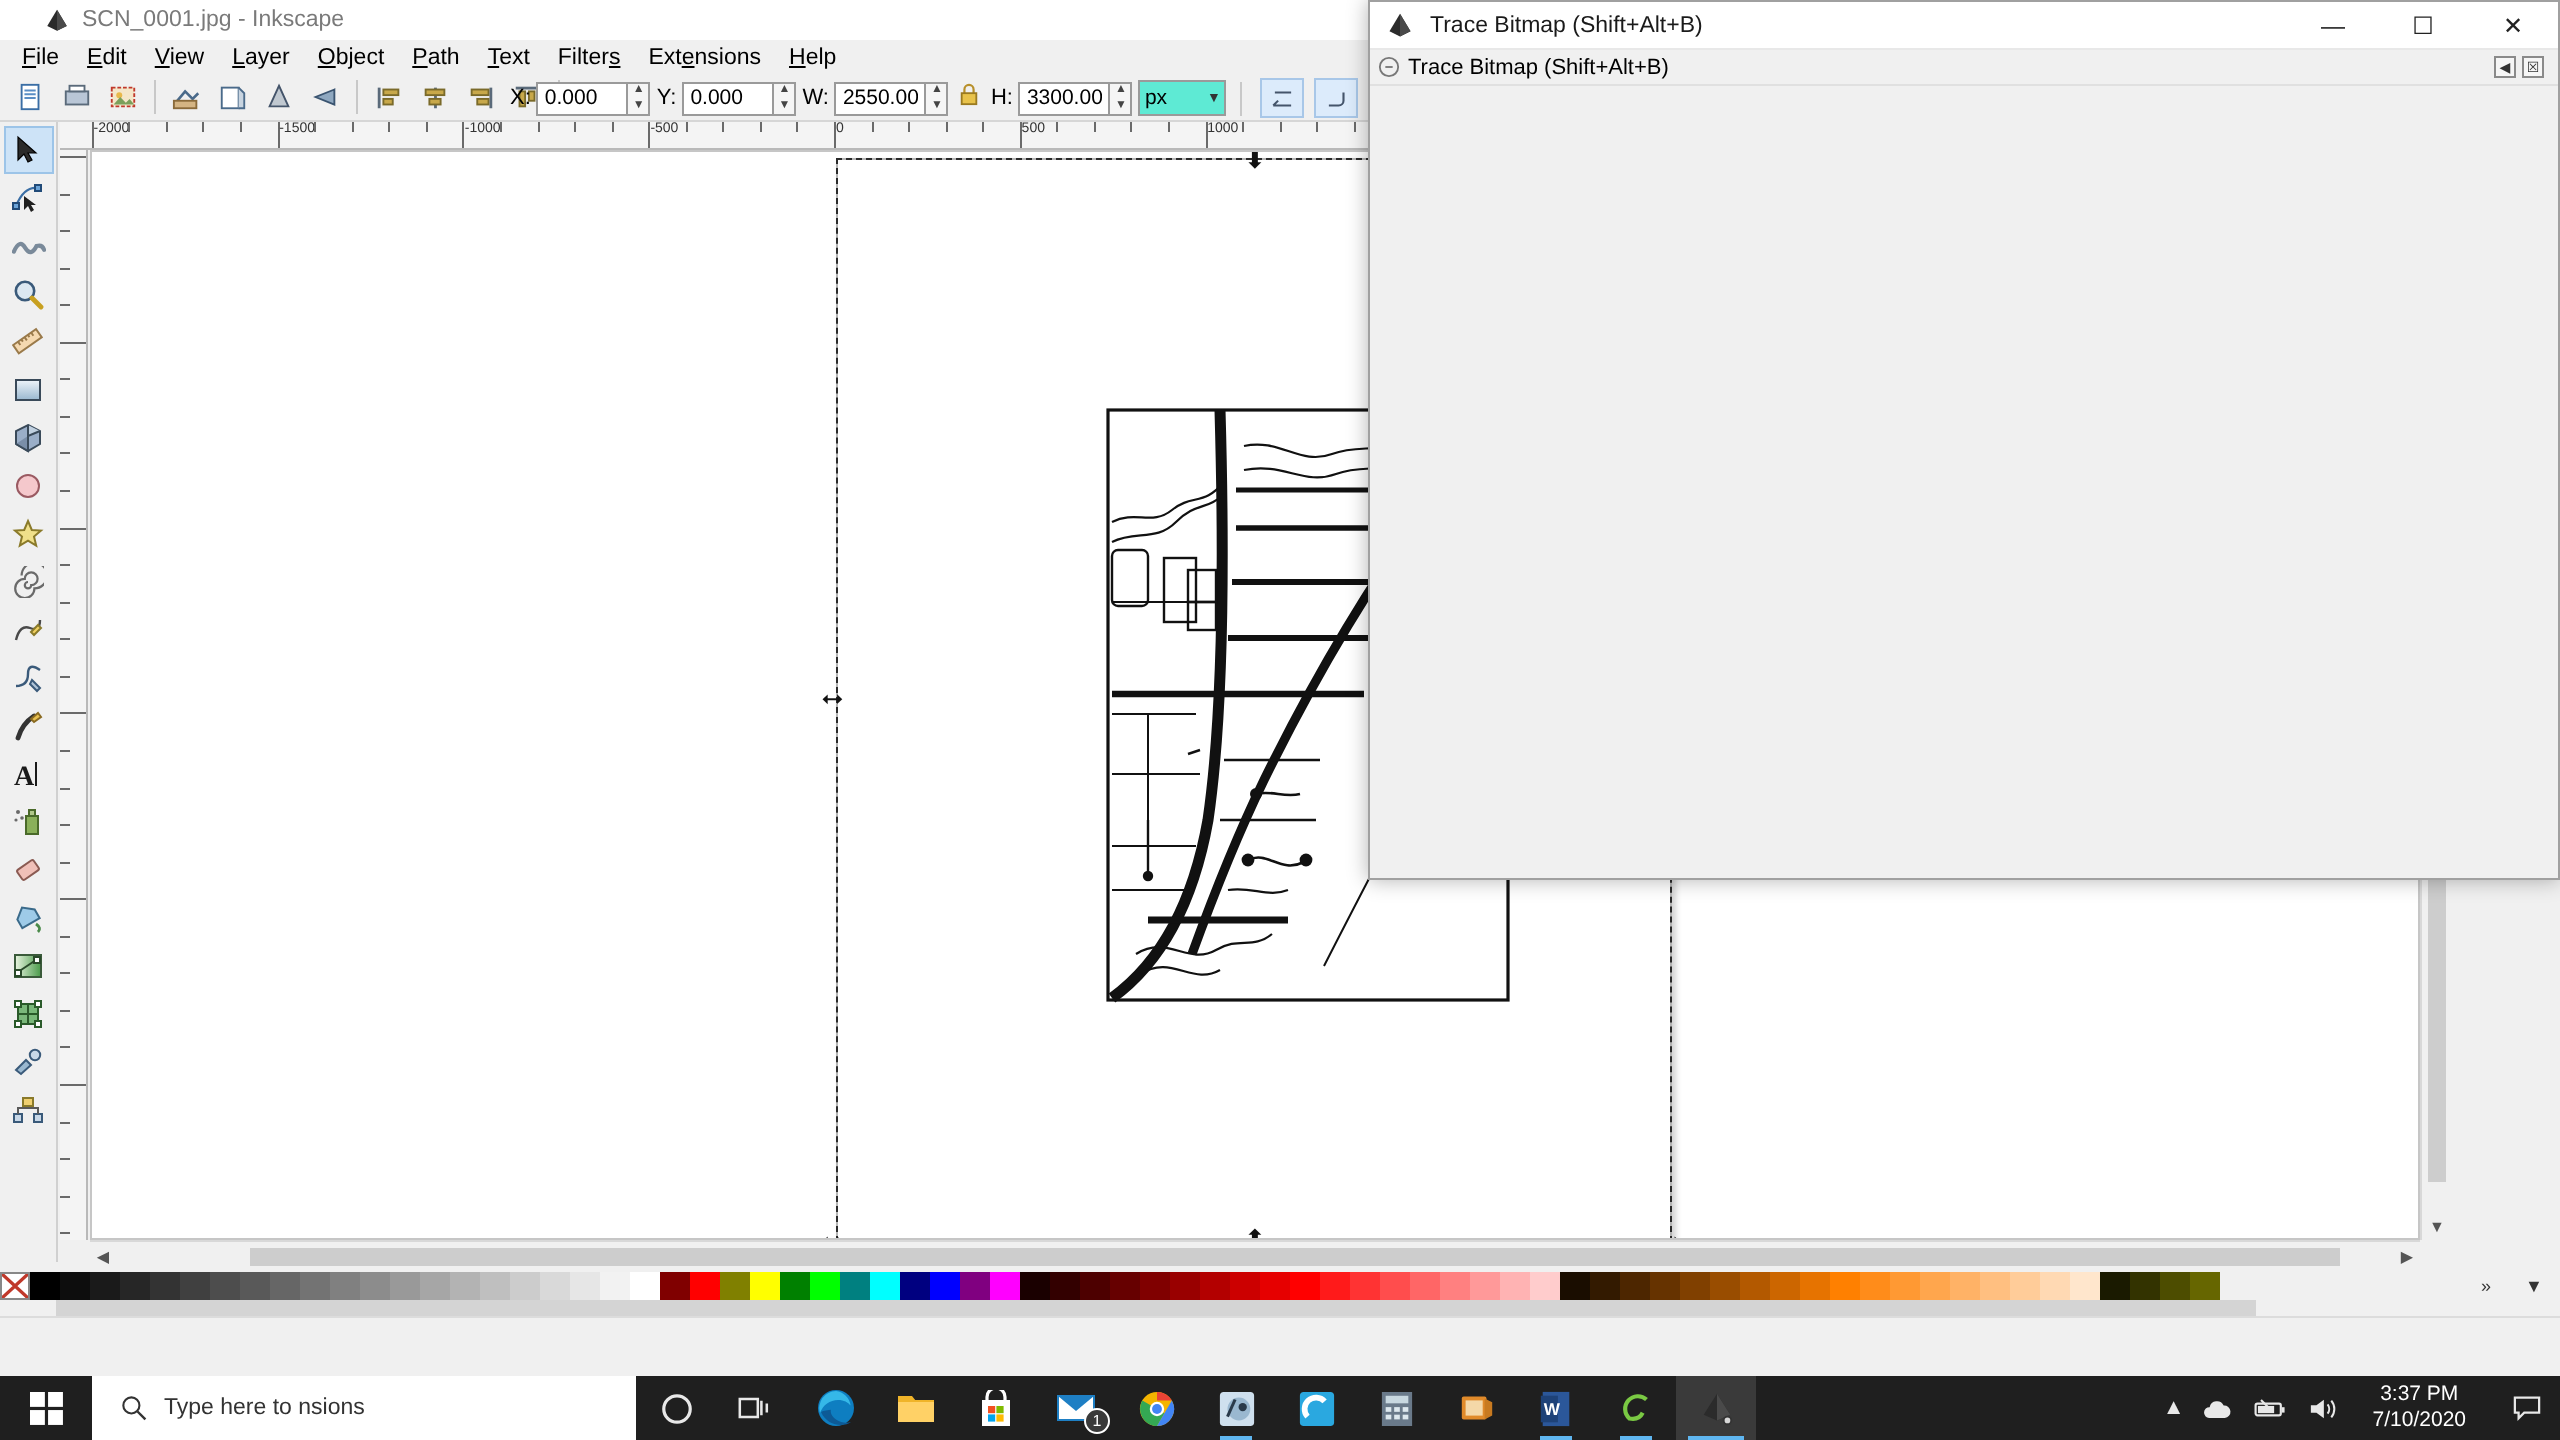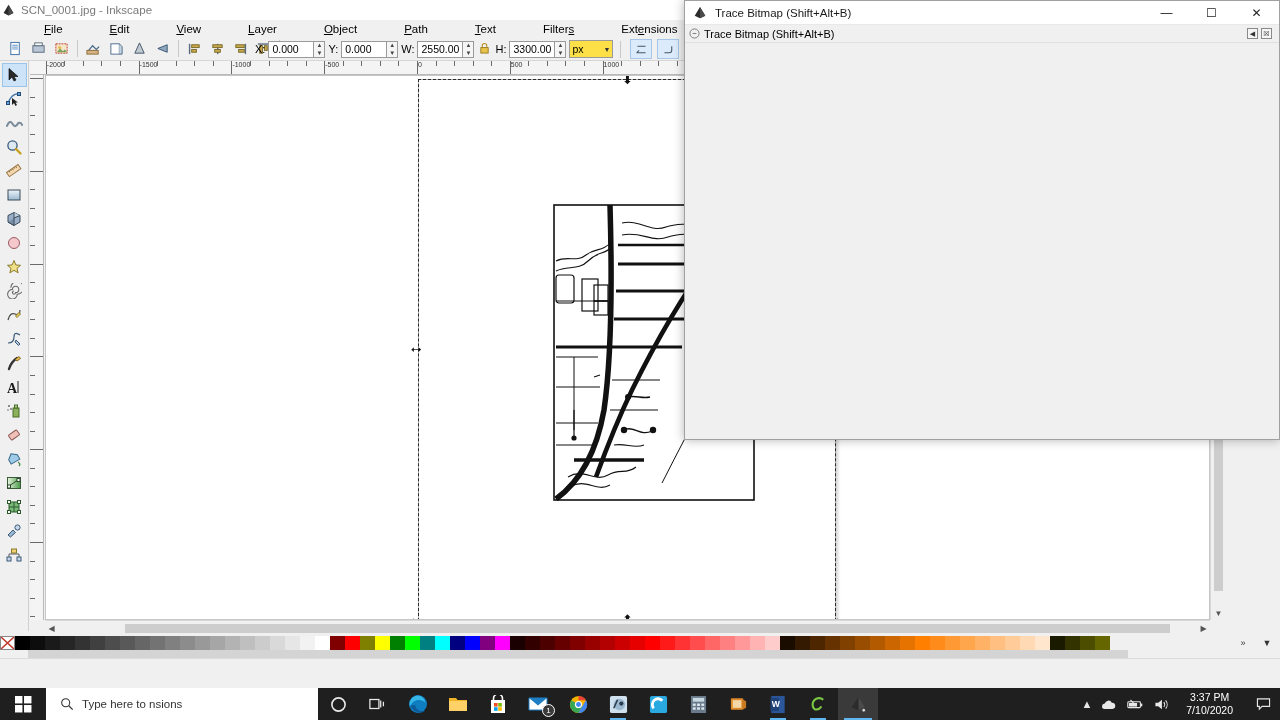--- a/index.html
+++ b/index.html
@@ -8,42 +8,42 @@
     width:1280px; height:720px; overflow:hidden;
     font-family:"Liberation Sans", sans-serif; font-size:11px;
     color:#000; background:#f0f0f0; position:relative;
     -webkit-font-smoothing:antialiased;
   }
 
   
   #inkscape-window { position:absolute; left:0; top:0; width:1280px; height:688px; background:#f0f0f0; }
 
   #titlebar { position:absolute; left:0; top:0; width:1169px; height:20px; background:#ffffff;
-              display:flex; align-items:center; padding-left:2px; }
+              display:flex; align-items:center; padding-left:22px; }
   #titlebar .ttl { color:#7a7a7a; font-size:11.5px; margin-left:6px; }
 
   #menubar { position:absolute; left:0; top:20px; width:1280px; height:17px; background:#f0f0f0;
              display:flex; align-items:center; padding-left:4px; }
-  #menubar .mi { padding:1px 7px; font-size:11.5px; color:#000; cursor:default;margin-left:33px; }
+  #menubar .mi { padding:1px 7px; font-size:11.5px; color:#000; cursor:default; }
   .ul1 { text-decoration:underline; }
 
   #cmdbar { position:absolute; left:0; top:37px; width:1280px; height:24px; background:#f0f0f0;
             border-bottom:1px solid #d6d6d6; display:flex; align-items:center; }
   .cbtn { width:21px; height:21px; display:flex; align-items:center; justify-content:center; margin:0 1px; }
   .sep { width:1px; height:17px; background:#c8c8c8; margin:0 4px; }
 
   #toolctrl { position:absolute; left:255px; top:37px; height:24px; display:flex; align-items:center; gap:3px; }
   .lbl { font-size:11px; color:#000; }
   .spin { display:inline-flex; align-items:stretch; height:17px; }
   .spin input { width:46px; height:17px; border:1px solid #9a9a9a; font-size:10.5px;
                 padding:0 3px; font-family:"Liberation Sans",sans-serif; background:#fff; outline:none; }
   .spin .arrows { width:11px; height:17px; border:1px solid #9a9a9a; border-left:none; background:#f5f5f5;
                   display:flex; flex-direction:column; }
   .spin .arrows span { flex:1; display:flex; align-items:center; justify-content:center; font-size:6px; line-height:1; color:#444; }
-  .unitsel { height:18px; border:1px solid #9a9a9a; background:#fde047; width:44px; display:flex;
+  .unitsel { height:18px; border:1px solid #9a9a9a; background:#5eead4; width:44px; display:flex;
              align-items:center; justify-content:space-between; padding:0 2px; font-size:10.5px; }
   .unitsel .cv { font-size:7px; color:#333; }
   .tbtn { width:22px; height:20px; border:1px solid #a8c7e8; background:#dcebfb; margin-left:2px;
           display:flex; align-items:center; justify-content:center; }
 
   
   #ruler-top { position:absolute; left:30px; top:61px; width:1212px; height:14px; background:#f4f4f4;
                border-bottom:1px solid #b9b9b9; overflow:hidden; }
   #ruler-left { position:absolute; left:30px; top:75px; width:14px; height:545px; background:#f4f4f4;
                 border-right:1px solid #b9b9b9; overflow:hidden; }

